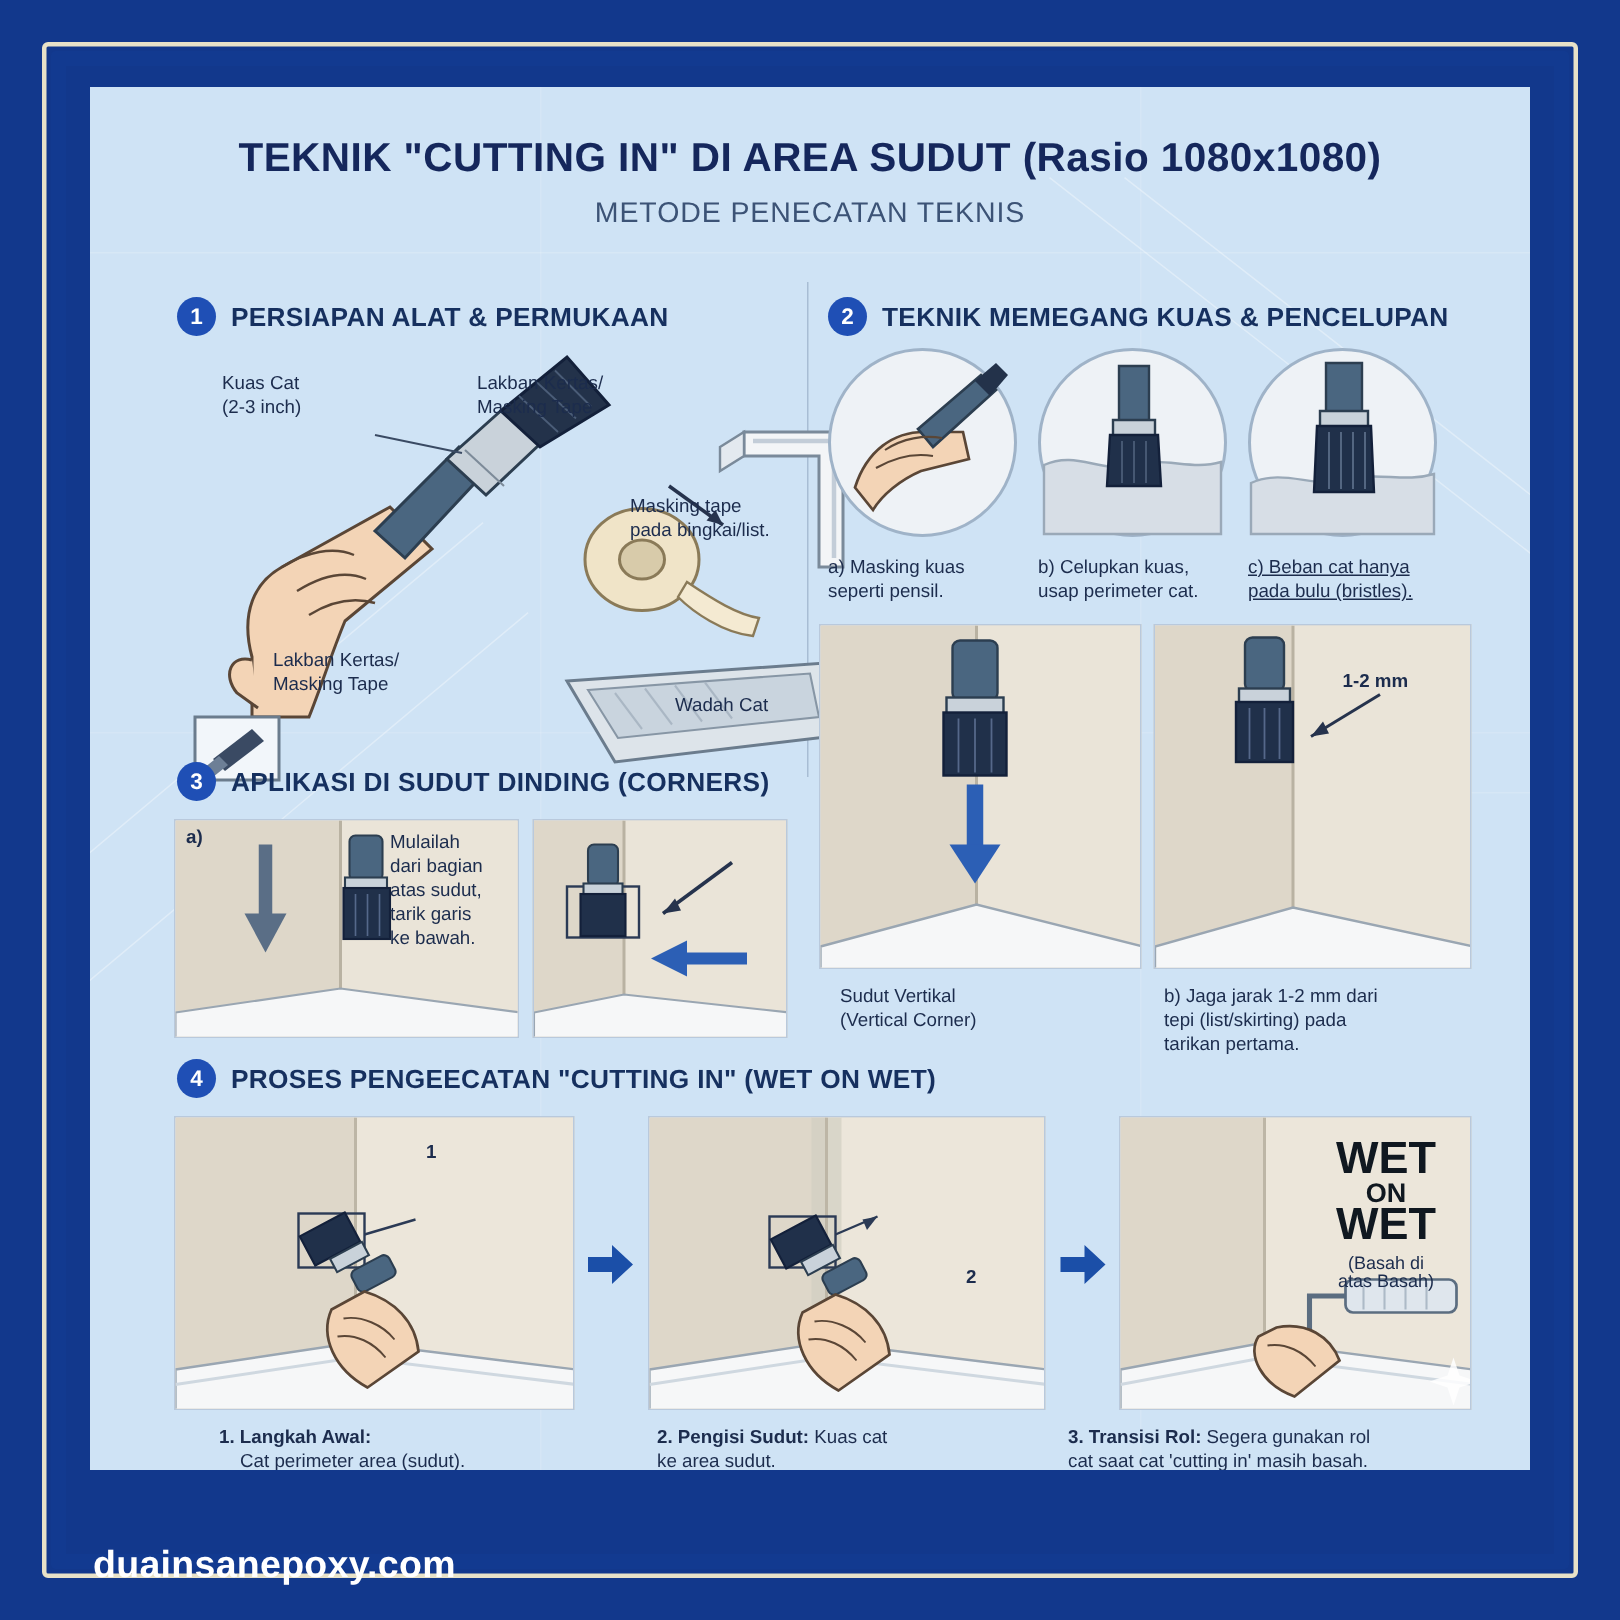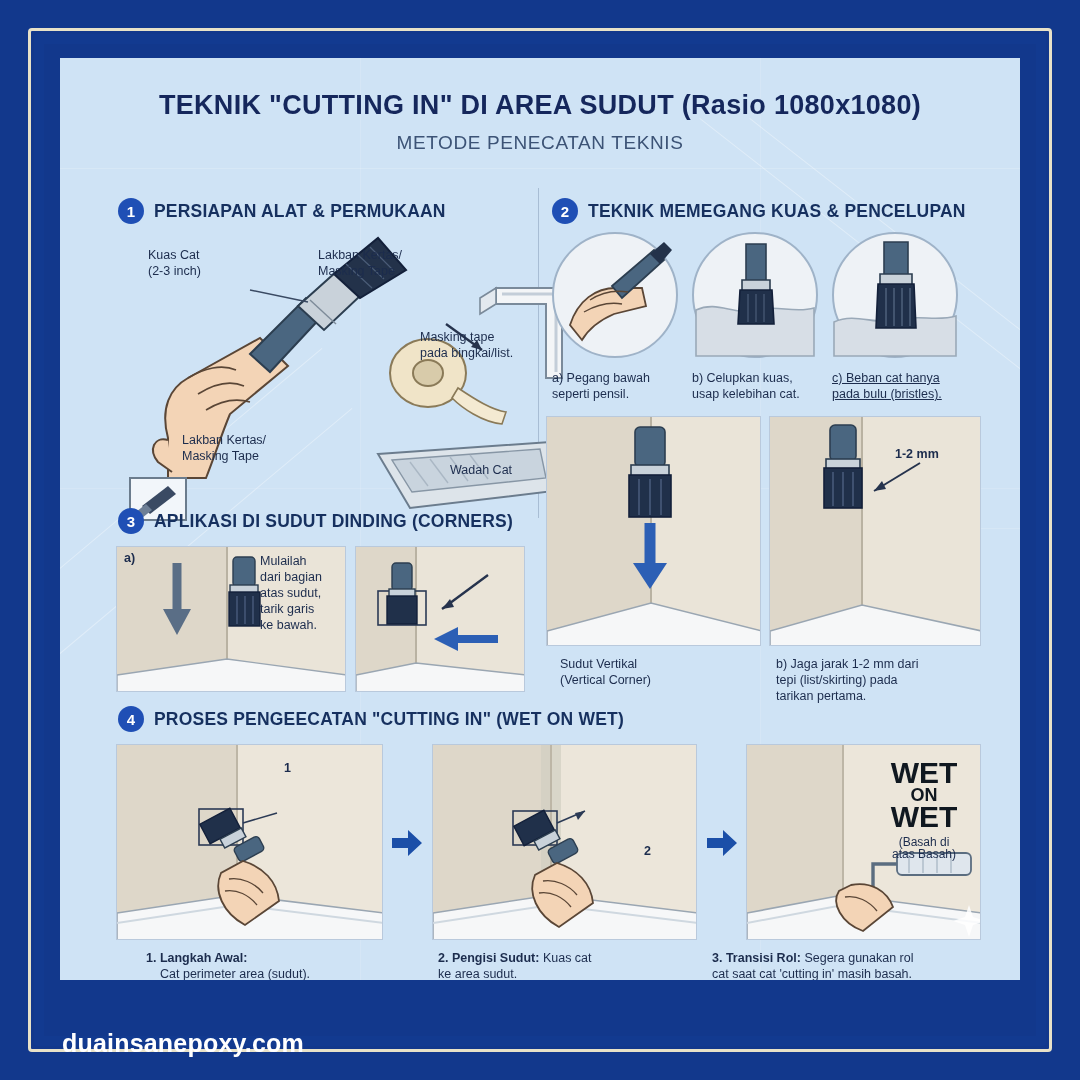--- a/index.html
+++ b/index.html
@@ -232,26 +232,26 @@
       <path d="M54 12 L78 12 L78 46 L54 46 Z" fill="#4a6680" stroke="#2c3e50" stroke-width="1.6"></path>
       <path d="M50 44 L82 44 L82 56 L50 56 Z" fill="#c9d2da" stroke="#2c3e50" stroke-width="1.6"></path>
       <path d="M48 54 L84 54 L86 98 L46 98 Z" fill="#20304a" stroke="#13203a" stroke-width="1.6"></path>
       <line x1="56" y1="58" x2="56" y2="96" stroke="#5a6d88" stroke-width="1.2"></line>
       <line x1="64" y1="58" x2="64" y2="96" stroke="#5a6d88" stroke-width="1.2"></line>
       <line x1="72" y1="58" x2="72" y2="96" stroke="#5a6d88" stroke-width="1.2"></line>
       <line x1="80" y1="58" x2="80" y2="96" stroke="#5a6d88" stroke-width="1.2"></line>
     </svg>
 
     <div class="cap" style="left:492px; top:312px; width:130px;">
-      <div>a) Pegang bawah</div>
+      <div>a) Masking kuas</div>
       <div>seperti pensil.</div>
     </div>
     <div class="cap" style="left:632px; top:312px; width:140px;">
       <div>b) Celupkan kuas,</div>
-      <div>usap kelebihan cat.</div>
+      <div>usap perimeter cat.</div>
     </div>
     <div class="cap" style="left:772px; top:312px; width:150px;text-decoration:underline;">
       <div>c) Beban cat hanya</div>
       <div>pada bulu (bristles).</div>
     </div>
 
     <div class="panel-wall" style="left:486px; top:358px; width:215px; height:230px;">
       <svg width="215" height="230" viewBox="0 0 215 230">
         <rect x="0" y="0" width="215" height="230" fill="#e8e2d6"></rect>
         <path d="M0 0 L104 0 L104 186 L0 214 Z" fill="#ded7c9"></path>

